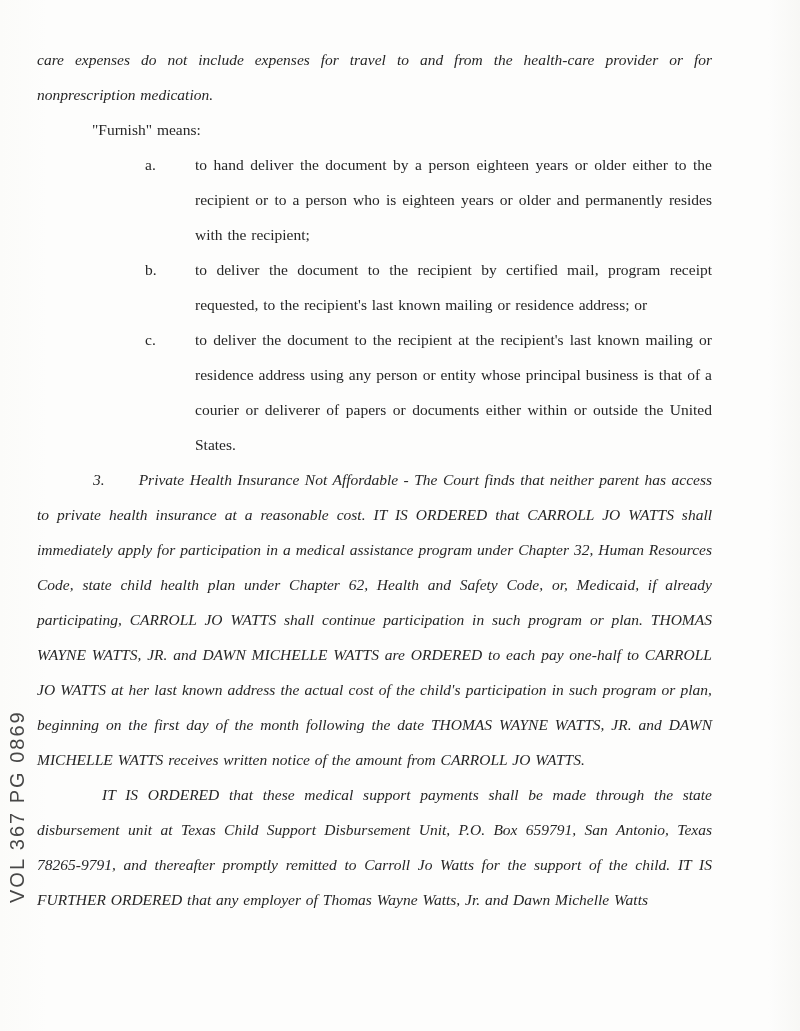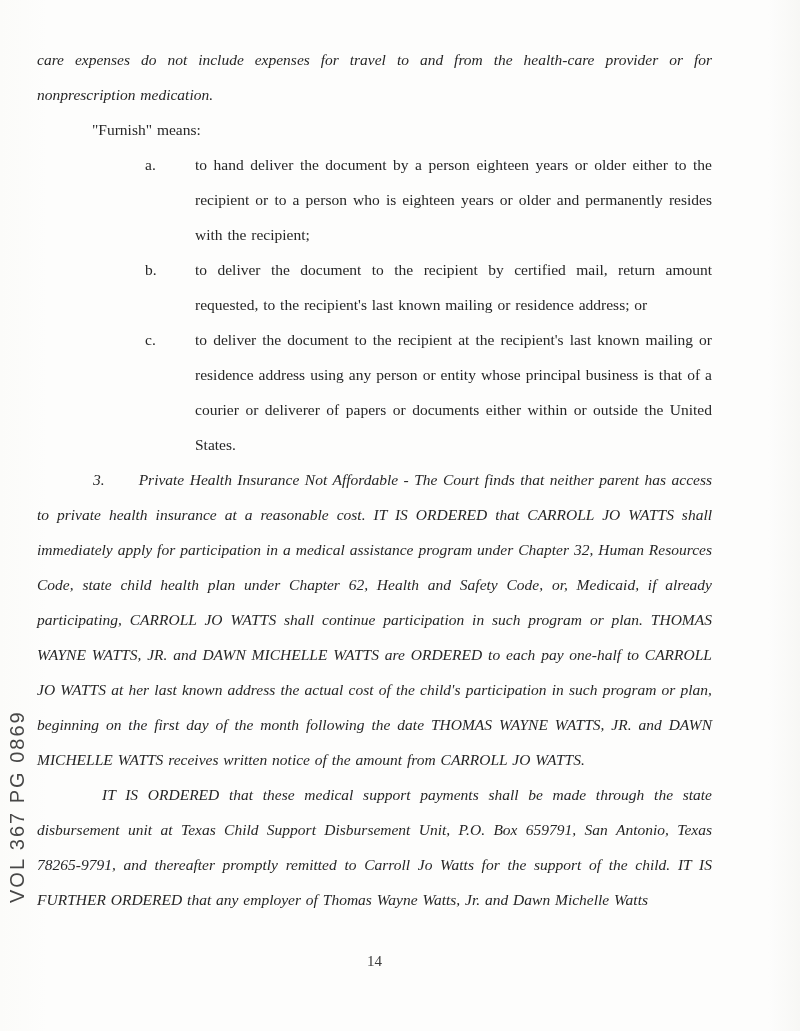--- a/index.html
+++ b/index.html
@@ -101,31 +101,30 @@
 
     <p class="furnish-line">"Furnish" means:</p>
 
     <div class="def-item">
       <span class="def-marker">a.</span>
       <span class="def-text">to hand deliver the document by a person eighteen years or older either to the recipient or to a person who is eighteen years or older and permanently resides with the recipient;</span>
     </div>
 
     <div class="def-item">
       <span class="def-marker">b.</span>
-      <span class="def-text">to deliver the document to the recipient by certified mail, return amount requested, to the recipient's last known mailing or residence address; or</span>
+      <span class="def-text">to deliver the document to the recipient by certified mail, program receipt requested, to the recipient's last known mailing or residence address; or</span>
     </div>
 
     <div class="def-item">
       <span class="def-marker">c.</span>
       <span class="def-text">to deliver the document to the recipient at the recipient's last known mailing or residence address using any person or entity whose principal business is that of a courier or deliverer of papers or documents either within or outside the United States.</span>
     </div>
 
     <p class="para para-numbered">
       <span>3.</span><span class="tab-space"></span><span>Private Health Insurance Not Affordable - The Court finds that neither parent has access to private health insurance at a reasonable cost. IT IS ORDERED that CARROLL JO WATTS shall immediately apply for participation in a medical assistance program under Chapter 32, Human Resources Code, state child health plan under Chapter 62, Health and Safety Code, or, Medicaid, if already participating, CARROLL JO WATTS shall continue participation in such program or plan. THOMAS WAYNE WATTS, JR. and DAWN MICHELLE WATTS are ORDERED to each pay one-half to CARROLL JO WATTS at her last known address the actual cost of the child's participation in such program or plan, beginning on the first day of the month following the date THOMAS WAYNE WATTS, JR. and DAWN MICHELLE WATTS receives written notice of the amount from CARROLL JO WATTS.</span>
     </p>
 
     <p class="para para-indented">IT IS ORDERED that these medical support payments shall be made through the state disbursement unit at Texas Child Support Disbursement Unit, P.O. Box 659791, San Antonio, Texas 78265-9791, and thereafter promptly remitted to Carroll Jo Watts for the support of the child. IT IS FURTHER ORDERED that any employer of Thomas Wayne Watts, Jr. and Dawn Michelle Watts</p>
 
   </div>
 
-  <div class="page-number">14</div>
 
 </div>
 
 </body></html>

